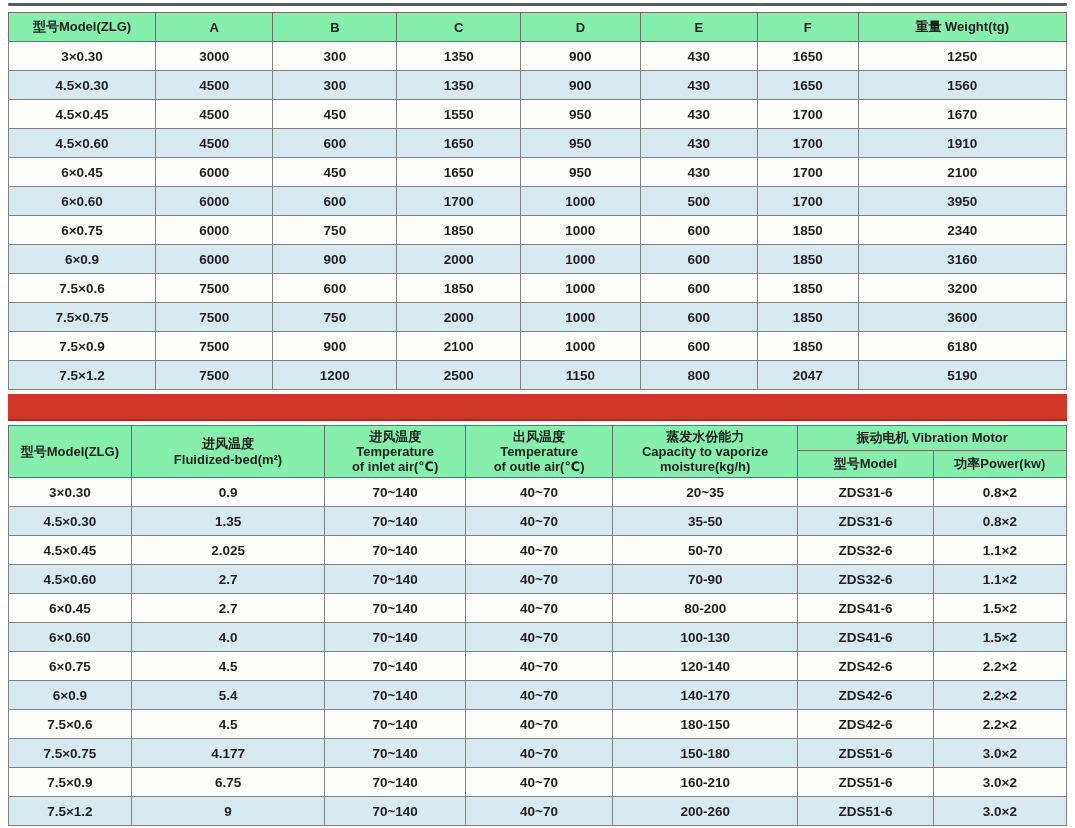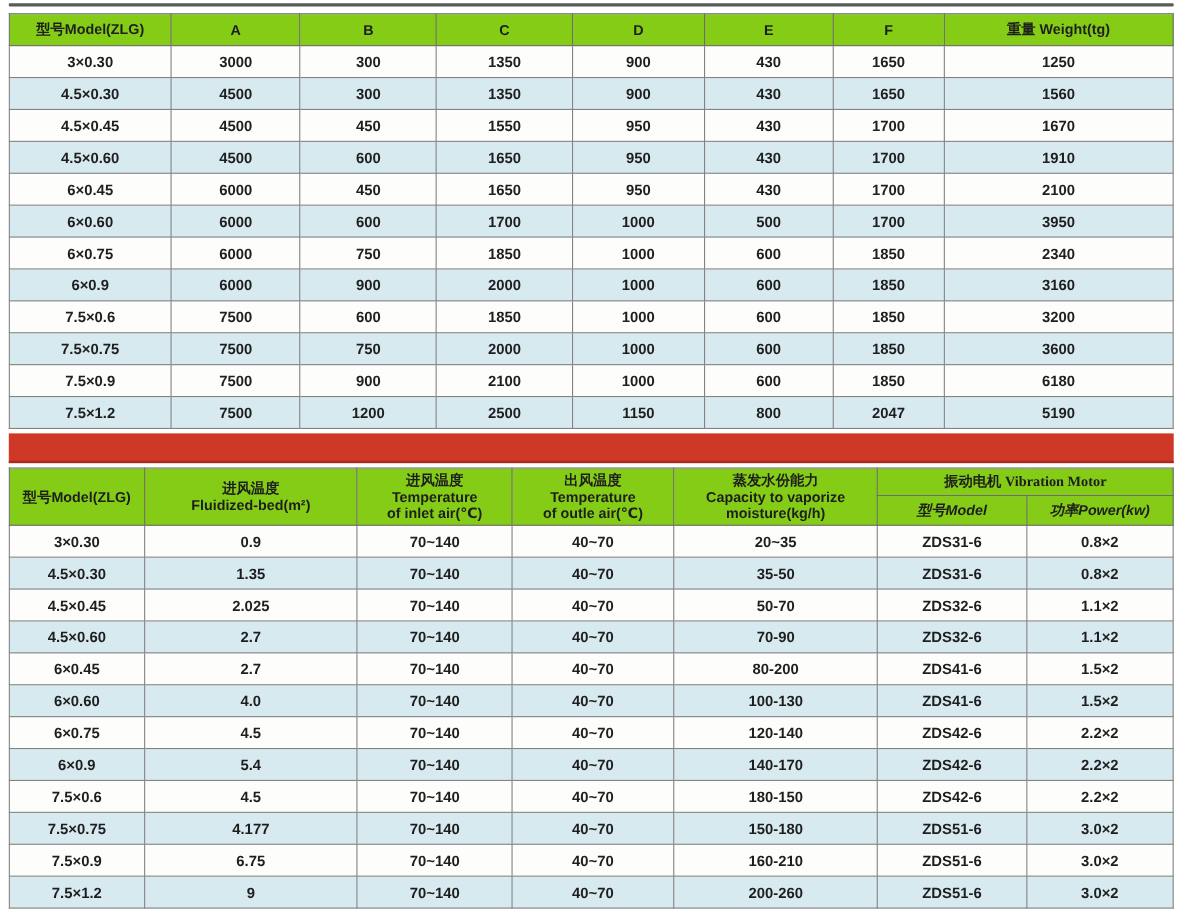--- a/index.html
+++ b/index.html
@@ -18,31 +18,31 @@
   table.spec-table th, table.spec-table td{
     border:1px solid #838383;
     text-align:center;vertical-align:middle;
     font-weight:700;
     font-size:13.5px;
     padding:0 2px;
     height:28px;
     color:#1e1e1e;
   }
   table.spec-table thead th{
-    background:#84cc16;
+    background:#86efac;
     border-color:#6e6e6e;
     font-size:13px;
   }
   table.t2 thead th{height:auto;}
   th.multiline{white-space:pre-line;line-height:1.18;font-size:12.5px;padding:3px 2px;}
   table.spec-table tbody tr:nth-child(even) td{background:#d7eaf0;}
   table.spec-table tbody tr:nth-child(odd) td{background:#fdfdfb;}
   .red-divider{height:25px;margin:4px 0;background:#cf3727;border-bottom:2px solid #a82a1e;}
-  .t2 .group-head{height:24px;font-family:Liberation Serif, serif;}
-  .t2 .sub-head{height:26px;font-style:italic;}
+  .t2 .group-head{height:24px;}
+  .t2 .sub-head{height:26px;}
 </style>
 </head>
 <body>
 
 <div class="page">
 
   <div class="rule top-rule"></div>
 
   <table class="spec-table t1">
     <colgroup>

